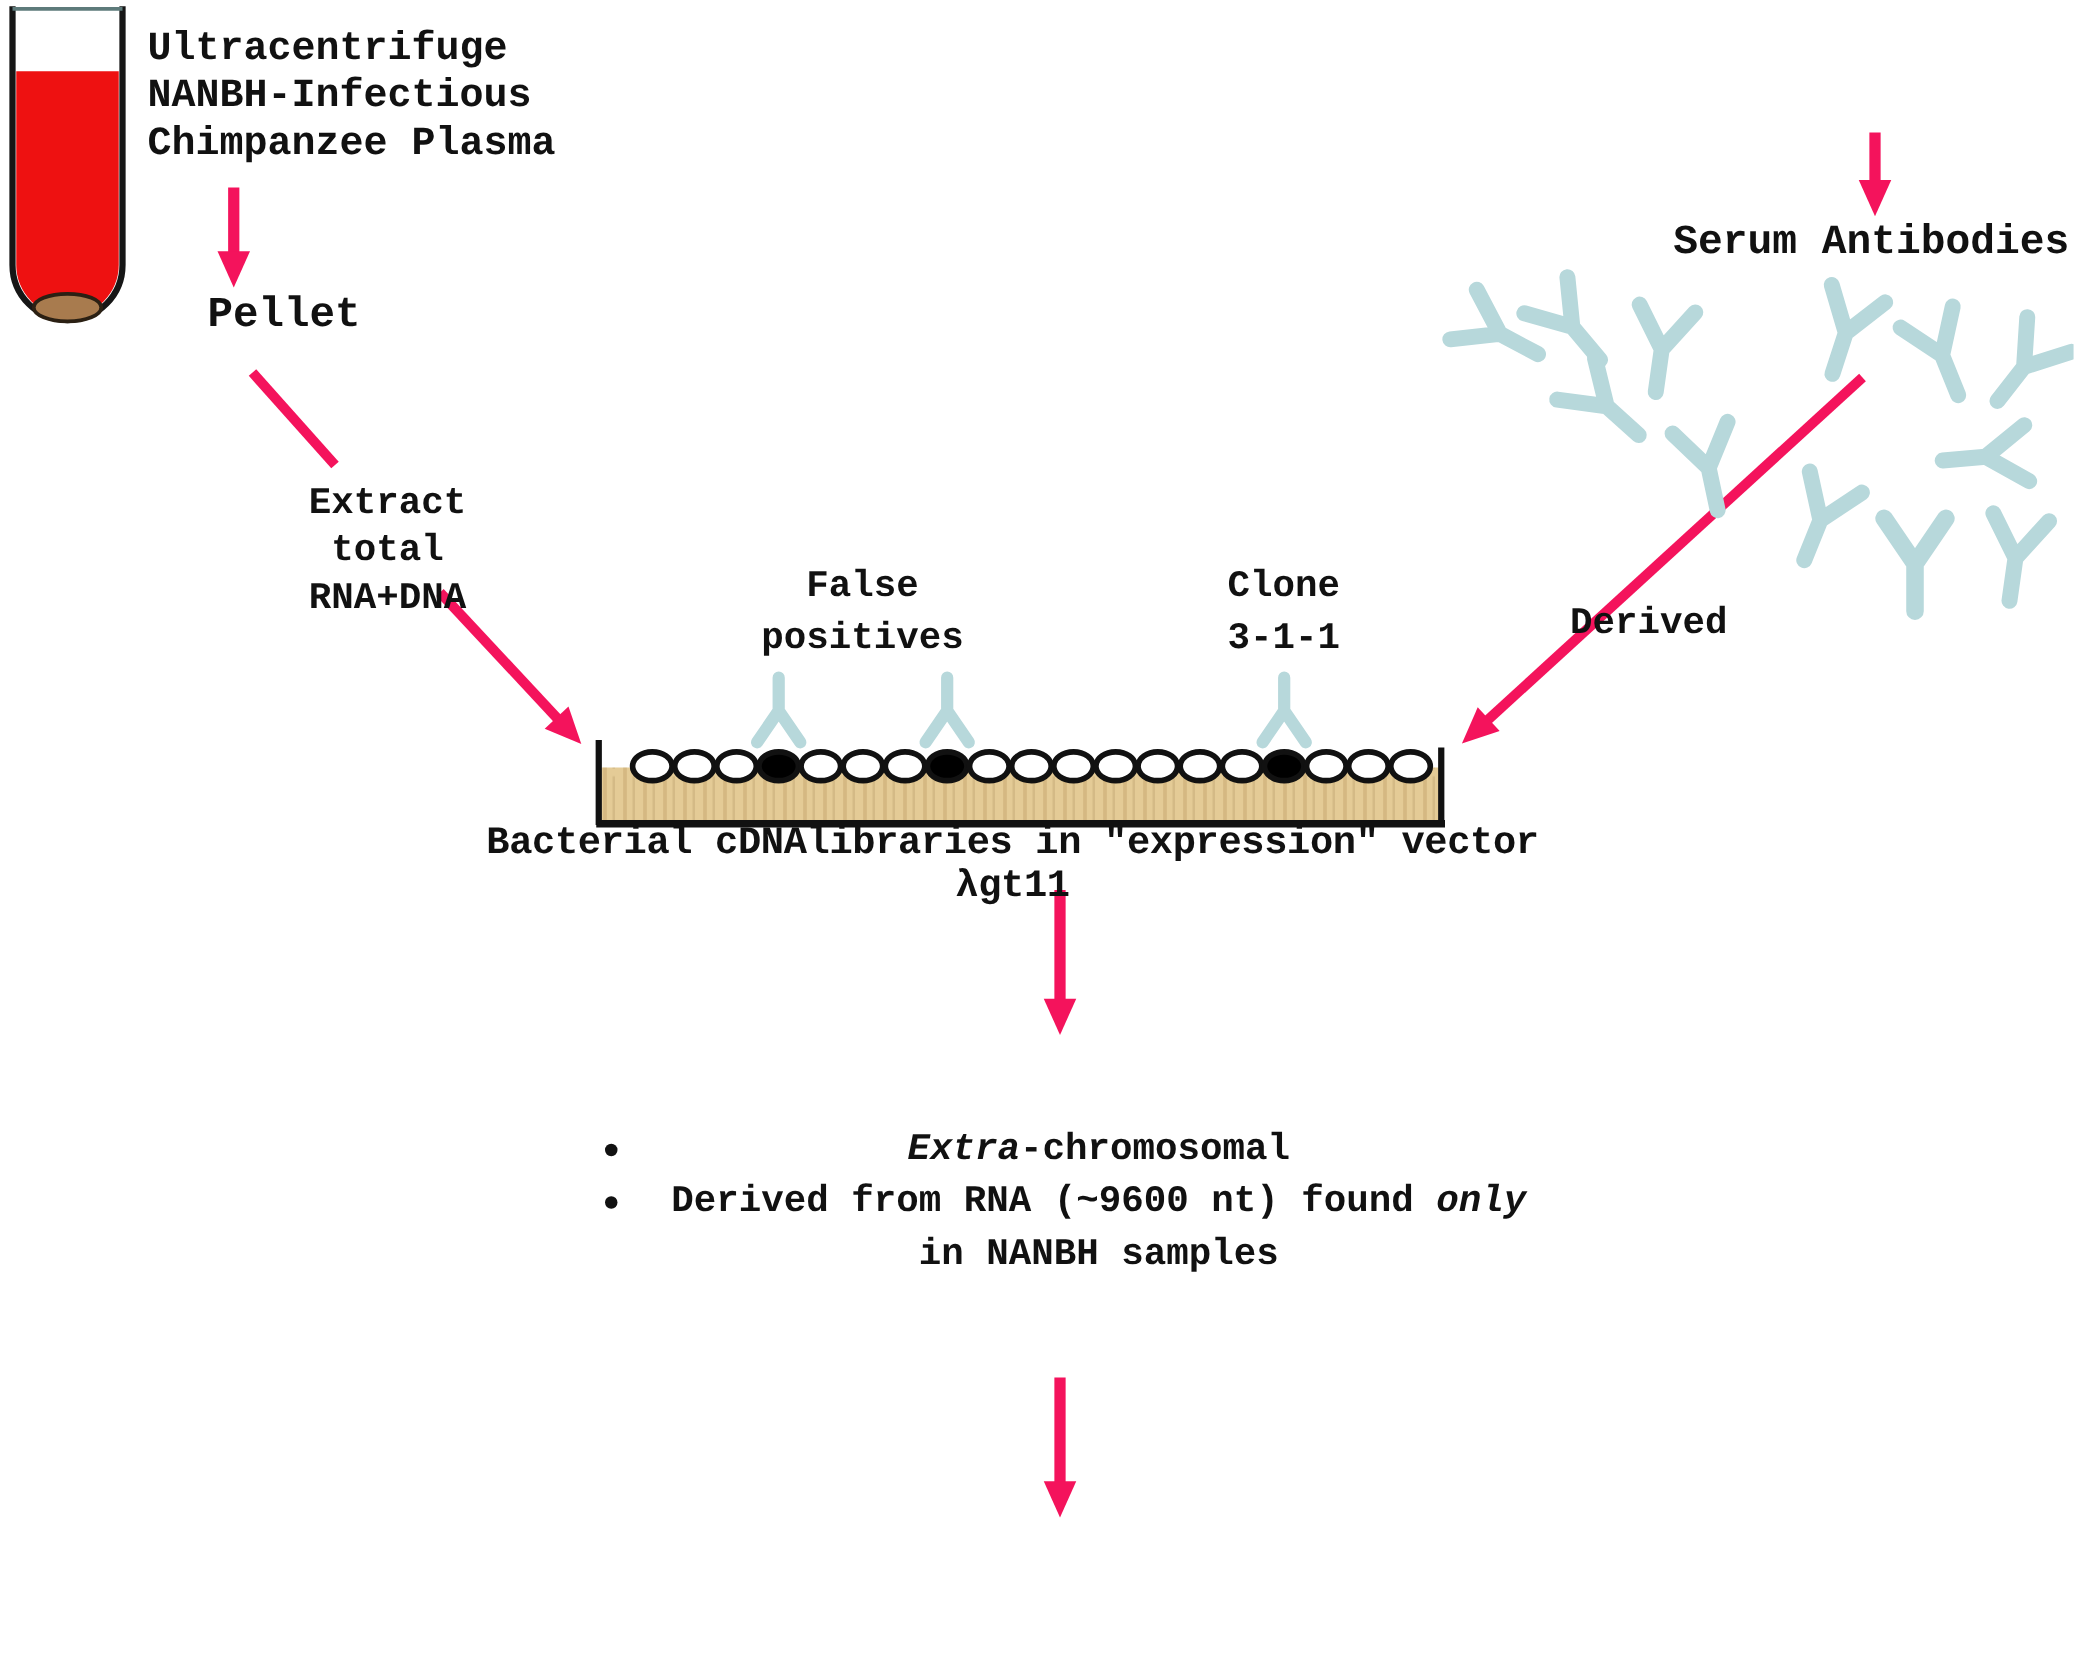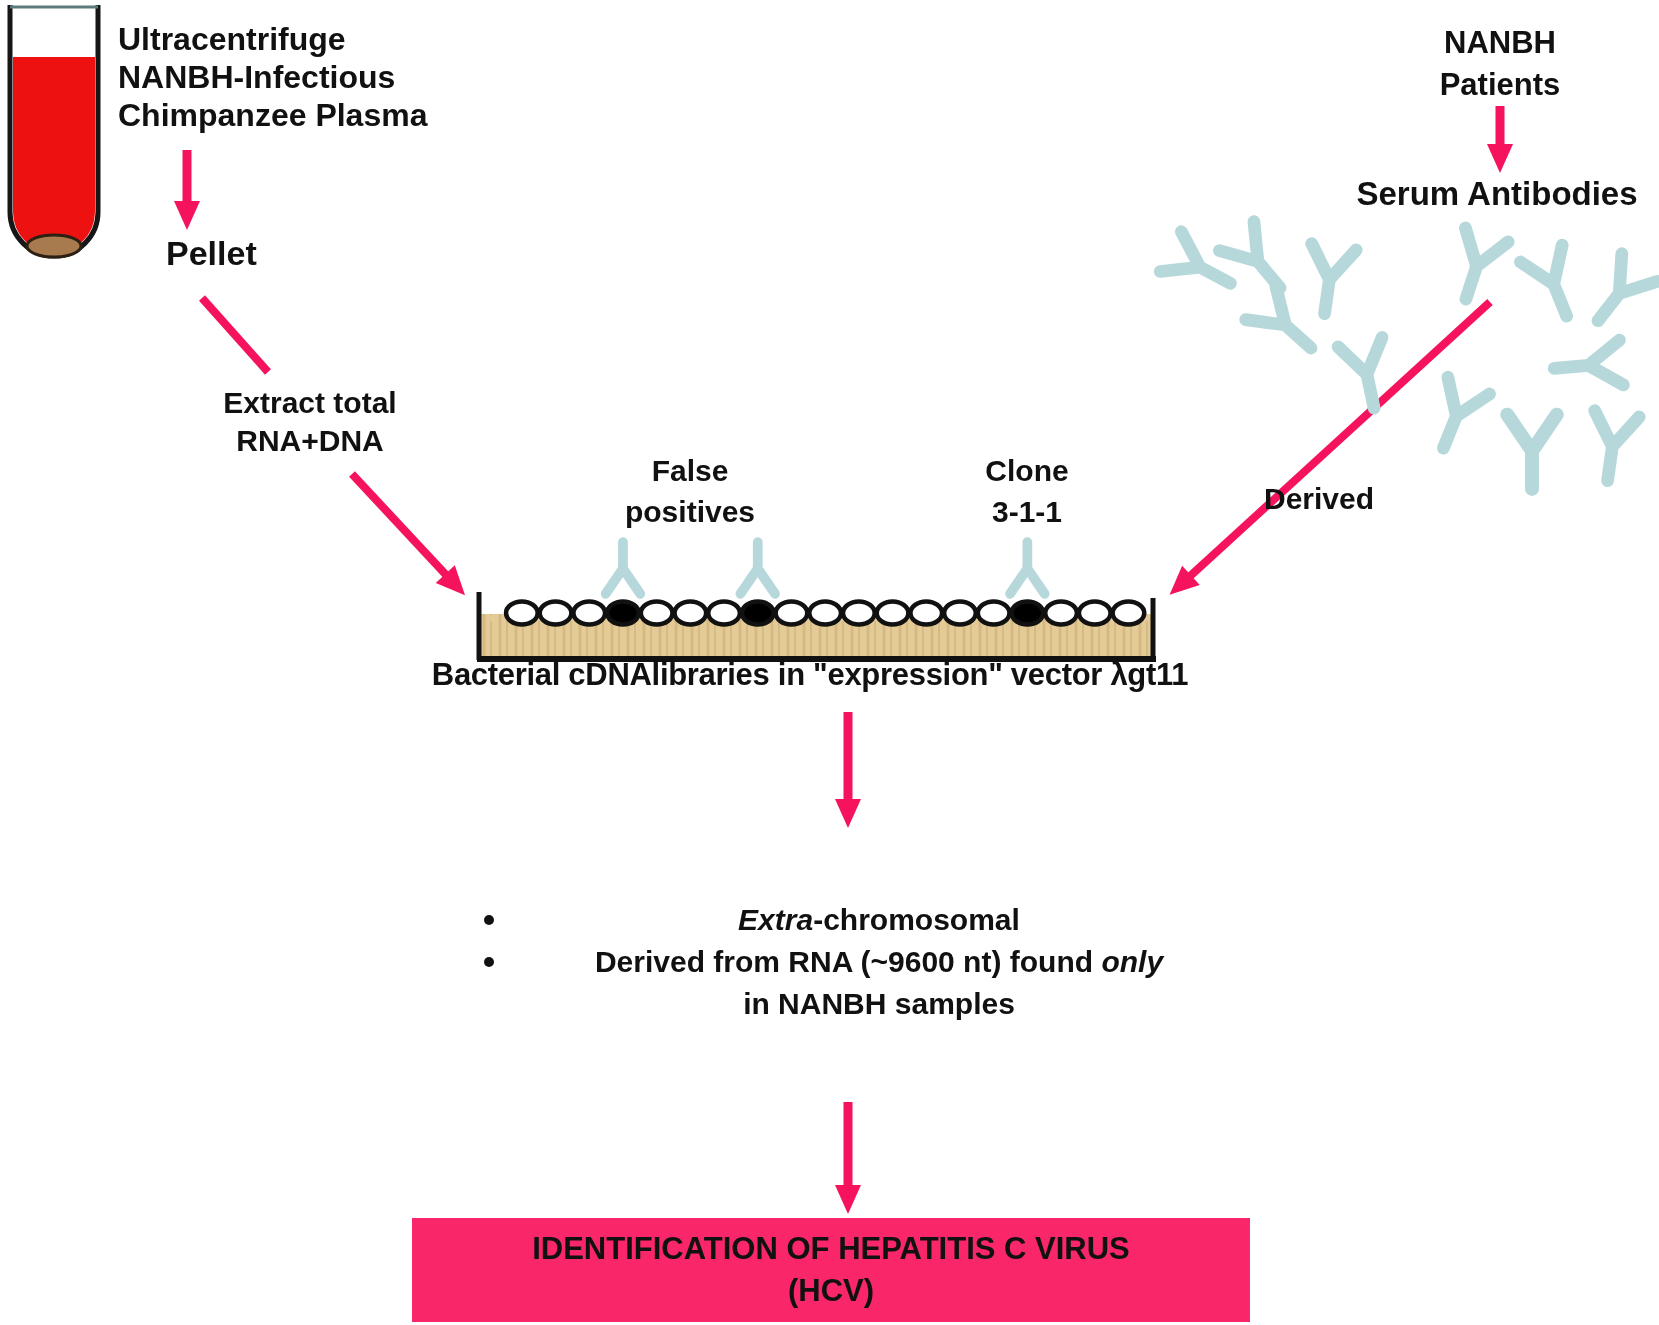--- a/index.html
+++ b/index.html
@@ -10,21 +10,21 @@
     --plate-tan:#E4CB96;
     --tube-red:#EE1111;
     --pellet-brown:#A87B4E;
     --ink:#111111;
   }
   html,body{margin:0;padding:0;background:#ffffff;}
   #canvas{
     position:relative;
     width:1659px;height:1325px;
     background:#ffffff;
-    font-family:Liberation Sans, sans-serif;
+    font-family:Liberation Mono, monospace;
     font-weight:bold;
     color:var(--ink);
     overflow:hidden;
   }
   .overlay{position:absolute;left:0;top:0;}
   .txt{position:absolute;white-space:pre-line;}
   .ctr{text-align:center;}
   .tube-title{left:118px;top:20px;font-size:32px;line-height:38px;}
   .pellet-label{left:118px;top:234px;font-size:34px;margin-left:48px;}
   .extract-label{left:200px;top:384px;width:220px;font-size:30px;line-height:38px;}
@@ -153,36 +153,30 @@
 NANBH-Infectious
 Chimpanzee Plasma</div>
   <div class="txt pellet-label">Pellet</div>
   <div class="txt extract-label ctr">Extract total
 RNA+DNA</div>
   <div class="txt false-label ctr">False
 positives</div>
   <div class="txt clone-label ctr">Clone
 3-1-1</div>
   <div class="txt incubate-label ctr">Derived</div>
-  <div class="txt patients-label ctr">NANBH
-Patients</div>
   <div class="txt serum-label ctr">Serum Antibodies</div>
   <div class="txt plate-caption ctr">Bacterial cDNAlibraries in "expression" vector  λgt11</div>
 
 
   <ul id="bullet-list">
       <li>
         <span class="bullet-dot"></span>
         <span class="bullet-text"><span class="it">Extra</span><span>-chromosomal</span></span>
       </li>
       <li>
         <span class="bullet-dot"></span>
         <span class="bullet-text"><span>Derived from RNA (~9600 nt) found </span><span class="it">only</span><span>
 in NANBH samples</span></span>
       </li>
     </ul>
 
-  <div class="pink-box">
-    <span>IDENTIFICATION OF HEPATITIS C VIRUS
-(HCV)</span>
-  </div>
 
 </div>
 
 </body></html>

